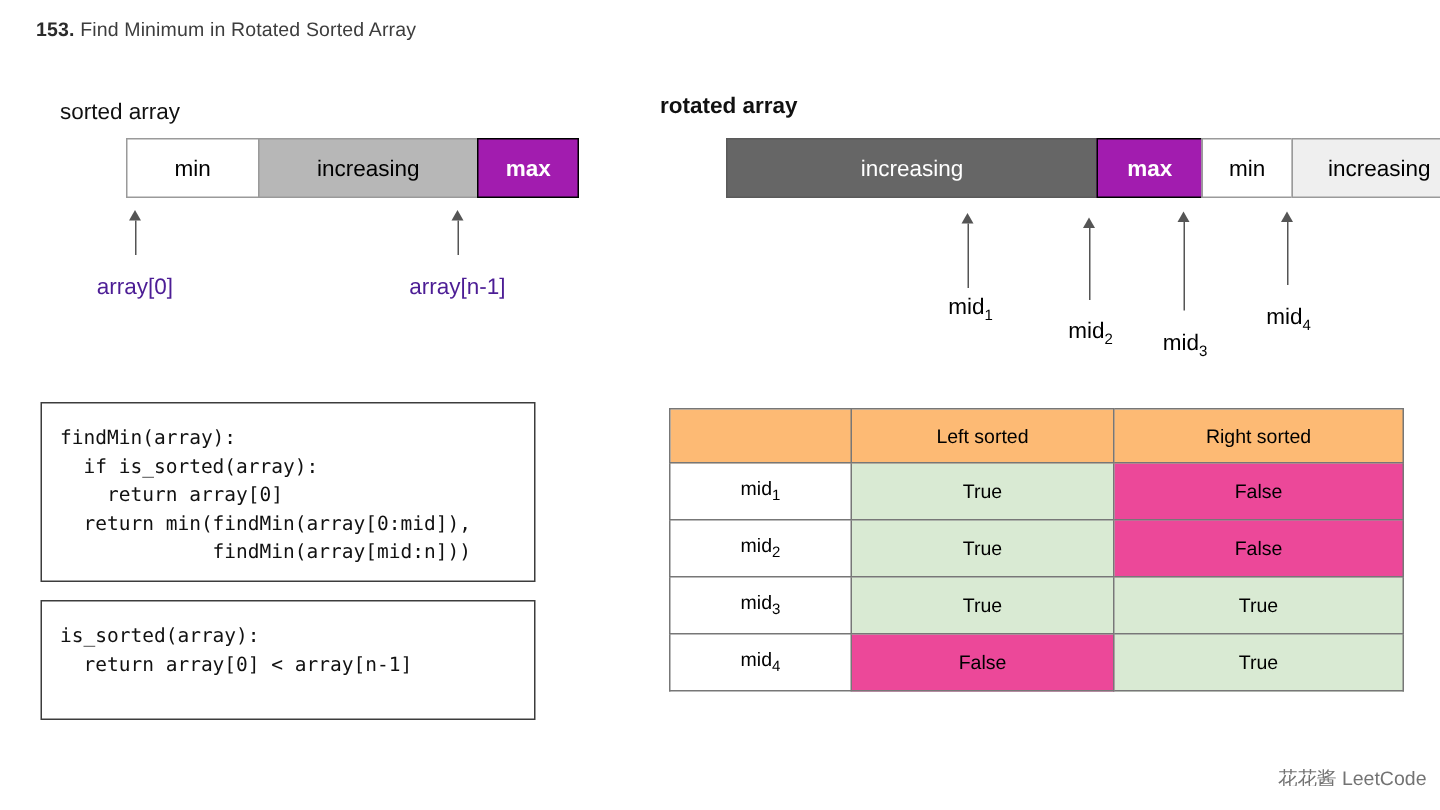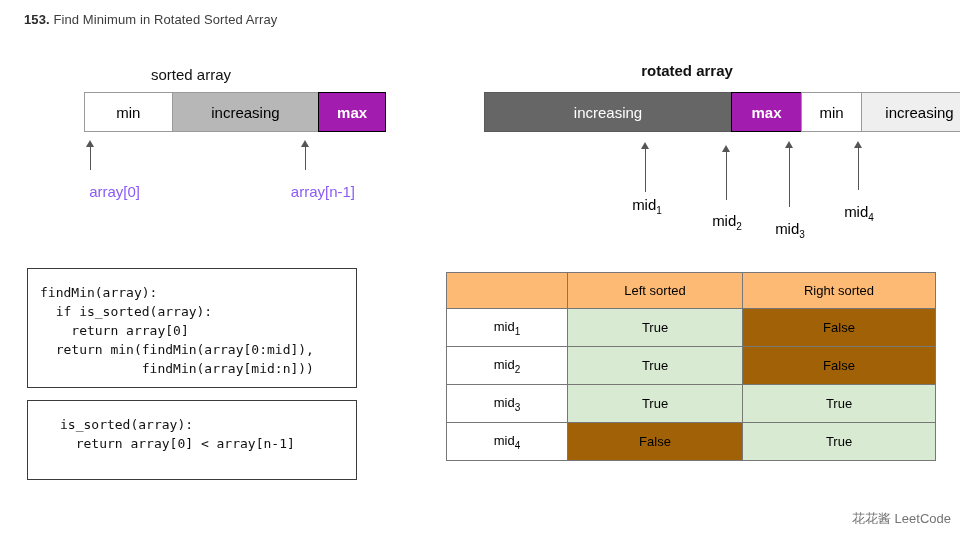--- a/index.html
+++ b/index.html
@@ -20,21 +20,21 @@
     top: 12px;
     font-size: 13px;
     color: #3d3d3d;
     letter-spacing: 0.1px;
   }
   .slide-title .num { font-weight: bold; color: #2b2b2b; }
 
   
   .bar-caption {
     position: absolute;
-    text-align: center;
+    text-align: left;
     font-size: 15px;
     color: #111;
   }
   #sorted-caption  { left: 40px;  top: 66px; width: 302px; }
   #rotated-caption { left: 440px; top: 62px; width: 494px; font-weight: bold; }
 
   .bar {
     position: absolute;
     top: 92px;
     height: 40px;
@@ -79,42 +79,42 @@
   }
   .arrow .stem {
     width: 1px; margin: 0 auto;
     background: #555;
     height: calc(100% - 7px);
   }
 
   .ptr-label {
     position: absolute;
     font-size: 15px;
-    text-align: right;
-    color: #8b5cf6;
+    text-align: center;
+    color: #4c1d95;
   }
   .mid-label {
     position: absolute;
     font-size: 15px;
     text-align: center;
     width: 64px;
     color: #000;
   }
   .mid-label sub, .row-label sub { font-size: 10px; }
 
   
   .code-box {
     position: absolute;
     left: 27px;
     width: 330px;
     border: 1px solid #3c3c3c;
     background: #fff;
   }
   #code-box-1 { top: 268px; height: 120px; }
-  #code-box-2 { top: 400px; height: 80px; padding-left: 20px; }
+  #code-box-2 { top: 400px; height: 80px; }
   .code-box pre {
     font-family: "DejaVu Sans Mono", "Liberation Mono", monospace;
     font-size: 13px;
     line-height: 19px;
     color: #111;
     padding: 14px 0 0 12px;
     white-space: pre;
   }
 
   
@@ -134,21 +134,21 @@
     color: #000;
     padding: 0;
   }
   .truth-table col.c1 { width: 121px; }
   .truth-table col.c2 { width: 175px; }
   .truth-table col.c3 { width: 193px; }
   .truth-table thead th { height: 36px; background: #fdba74; text-align: center; }
   .truth-table tbody td { height: 38px; }
   .truth-table .row-label { background: #fff; }
   .state-true  { background: #d9ead3; }
-  .state-false { background: #a16207; }
+  .state-false { background: #ec4899; }
 
   
   .footer-brand {
     position: absolute;
     right: 9px;
     top: 510px;
     font-size: 13px;
     color: #737373;
   }
 </style>

